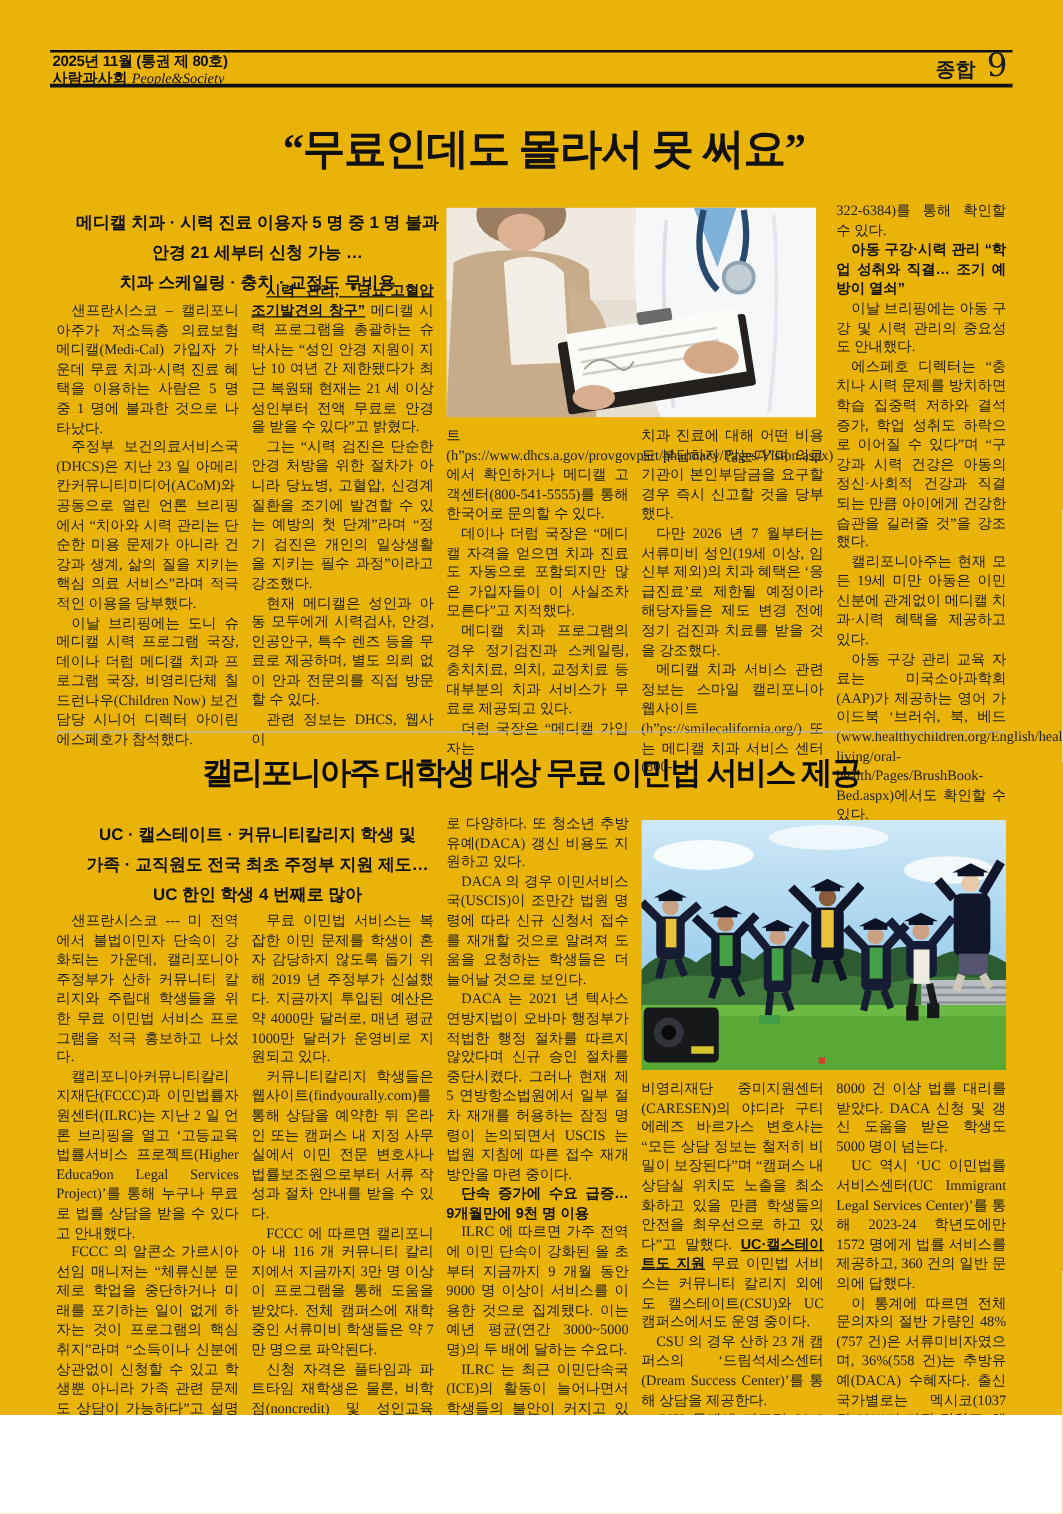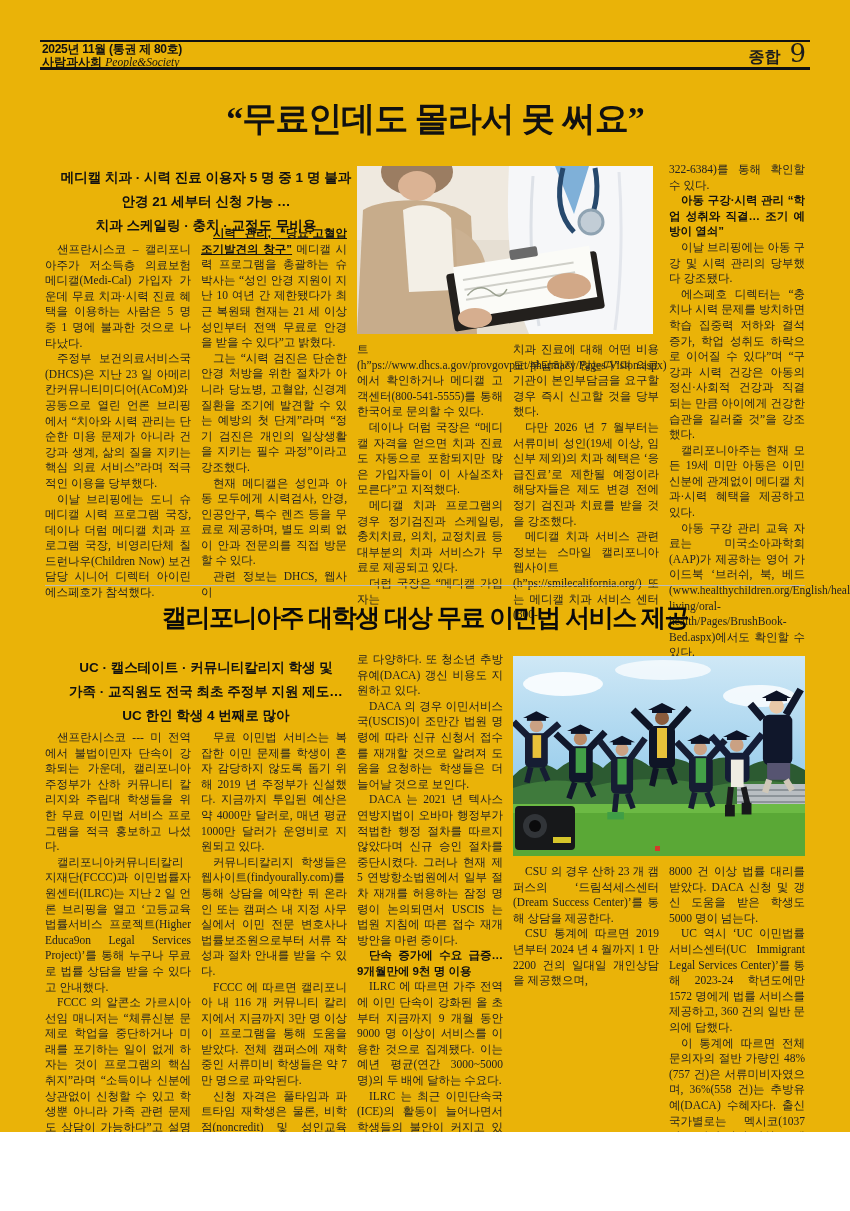--- a/index.html
+++ b/index.html
@@ -100,21 +100,21 @@
         </g>
         <ellipse cx="212" cy="120" rx="22" ry="13" fill="#d2a887"></ellipse>
         <ellipse cx="118" cy="152" rx="17" ry="10" fill="#d6ae8f"></ellipse>
       </svg>
     </div>
 
     <div class="col" id="a1c5">
       <p class="cont">322-6384)를 통해 확인할 수 있다.</p>
       <p class="lead">아동 구강·시력 관리 “학업 성취와 직결… 조기 예방이 열쇠”</p>
       <div>
-          <p>이날 브리핑에는 아동 구강 및 시력 관리의 당부했다 강조됐다.</p>
+          <p>이날 브리핑에는 아동 구강 및 시력 관리의 중요성도 안내했다.</p>
           <p>에스페호 디렉터는 “충치나 시력 문제를 방치하면 학습 집중력 저하와 결석 증가, 학업 성취도 하락으로 이어질 수 있다”며 “구강과 시력 건강은 아동의 정신·사회적 건강과 직결되는 만큼 아이에게 건강한 습관을 길러줄 것”을 강조했다.</p>
           <p>캘리포니아주는 현재 모든 19세 미만 아동은 이민 신분에 관계없이 메디캘 치과·시력 혜택을 제공하고 있다.</p>
           <p>아동 구강 관리 교육 자료는 미국소아과학회(AAP)가 제공하는 영어 가이드북 ‘브러쉬, 북, 베드(www.healthychildren.org/English/healthy-living/oral-health/Pages/BrushBook-Bed.aspx)에서도 확인할 수 있다.</p>
         </div>
     </div>
 
     <div class="col" id="a1c1">
       <div>
           <p>샌프란시스코 – 캘리포니아주가 저소득층 의료보험 메디캘(Medi-Cal) 가입자 가운데 무료 치과·시력 진료 혜택을 이용하는 사람은 5 명 중 1 명에 불과한 것으로 나타났다.</p>
           <p>주정부 보건의료서비스국(DHCS)은 지난 23 일 아메리칸커뮤니티미디어(ACoM)와 공동으로 열린 언론 브리핑에서 “치아와 시력 관리는 단순한 미용 문제가 아니라 건강과 생계, 삶의 질을 지키는 핵심 의료 서비스”라며 적극적인 이용을 당부했다.</p>
@@ -281,20 +281,21 @@
       <div>
           <p>무료 이민법 서비스는 복잡한 이민 문제를 학생이 혼자 감당하지 않도록 돕기 위해 2019 년 주정부가 신설했다. 지금까지 투입된 예산은 약 4000만 달러로, 매년 평균 1000만 달러가 운영비로 지원되고 있다.</p>
           <p>커뮤니티칼리지 학생들은 웹사이트(findyourally.com)를 통해 상담을 예약한 뒤 온라인 또는 캠퍼스 내 지정 사무실에서 이민 전문 변호사나 법률보조원으로부터 서류 작성과 절차 안내를 받을 수 있다.</p>
           <p>FCCC 에 따르면 캘리포니아 내 116 개 커뮤니티 칼리지에서 지금까지 3만 명 이상이 프로그램을 통해 도움을 받았다. 전체 캠퍼스에 재학중인 서류미비 학생들은 약 7만 명으로 파악된다.</p>
           <p>신청 자격은 풀타임과 파트타임 재학생은 물론, 비학점(noncredit) 및 성인교육(adult educa9on) 과정 수강생까지 포함된다.</p>
           <p>상담 내용은 ▲취업 또는 가족 이민 ▲시민권 및 영주권 신청 ▲공적부조(Public Charge) 안내 등으</p>
         </div>
     </div>
 
     <div class="col" id="a2c4">
+      <p class="cont"><span>비영리재단 중미지원센터(CARESEN)의 야디라 구티에레즈 바르가스 변호사는 “모든 상담 정보는 철저히 비밀이 보장된다”며 “캠퍼스 내 상담실 위치도 노출을 최소화하고 있을 만큼 학생들의 안전을 최우선으로 하고 있다”고 말했다. </span><span class="inline-lead">UC·캘스테이트도 지원</span><span> 무료 이민법 서비스는 커뮤니티 칼리지 외에도 캘스테이트(CSU)와 UC 캠퍼스에서도 운영 중이다.</span></p>
       <div>
           <p>CSU 의 경우 산하 23 개 캠퍼스의 ‘드림석세스센터(Dream Success Center)’를 통해 상담을 제공한다.</p>
           <p>CSU 통계에 따르면 2019 년부터 2024 년 4 월까지 1 만 2200 건의 일대일 개인상담을 제공했으며,</p>
         </div>
     </div>
 
     <div class="col" id="a2c5">
       <p class="cont">8000 건 이상 법률 대리를 받았다. DACA 신청 및 갱신 도움을 받은 학생도 5000 명이 넘는다.</p>
       <div>
           <p>UC 역시 ‘UC 이민법률서비스센터(UC Immigrant Legal Services Center)’를 통해 2023-24 학년도에만 1572 명에게 법률 서비스를 제공하고, 360 건의 일반 문의에 답했다.</p>

